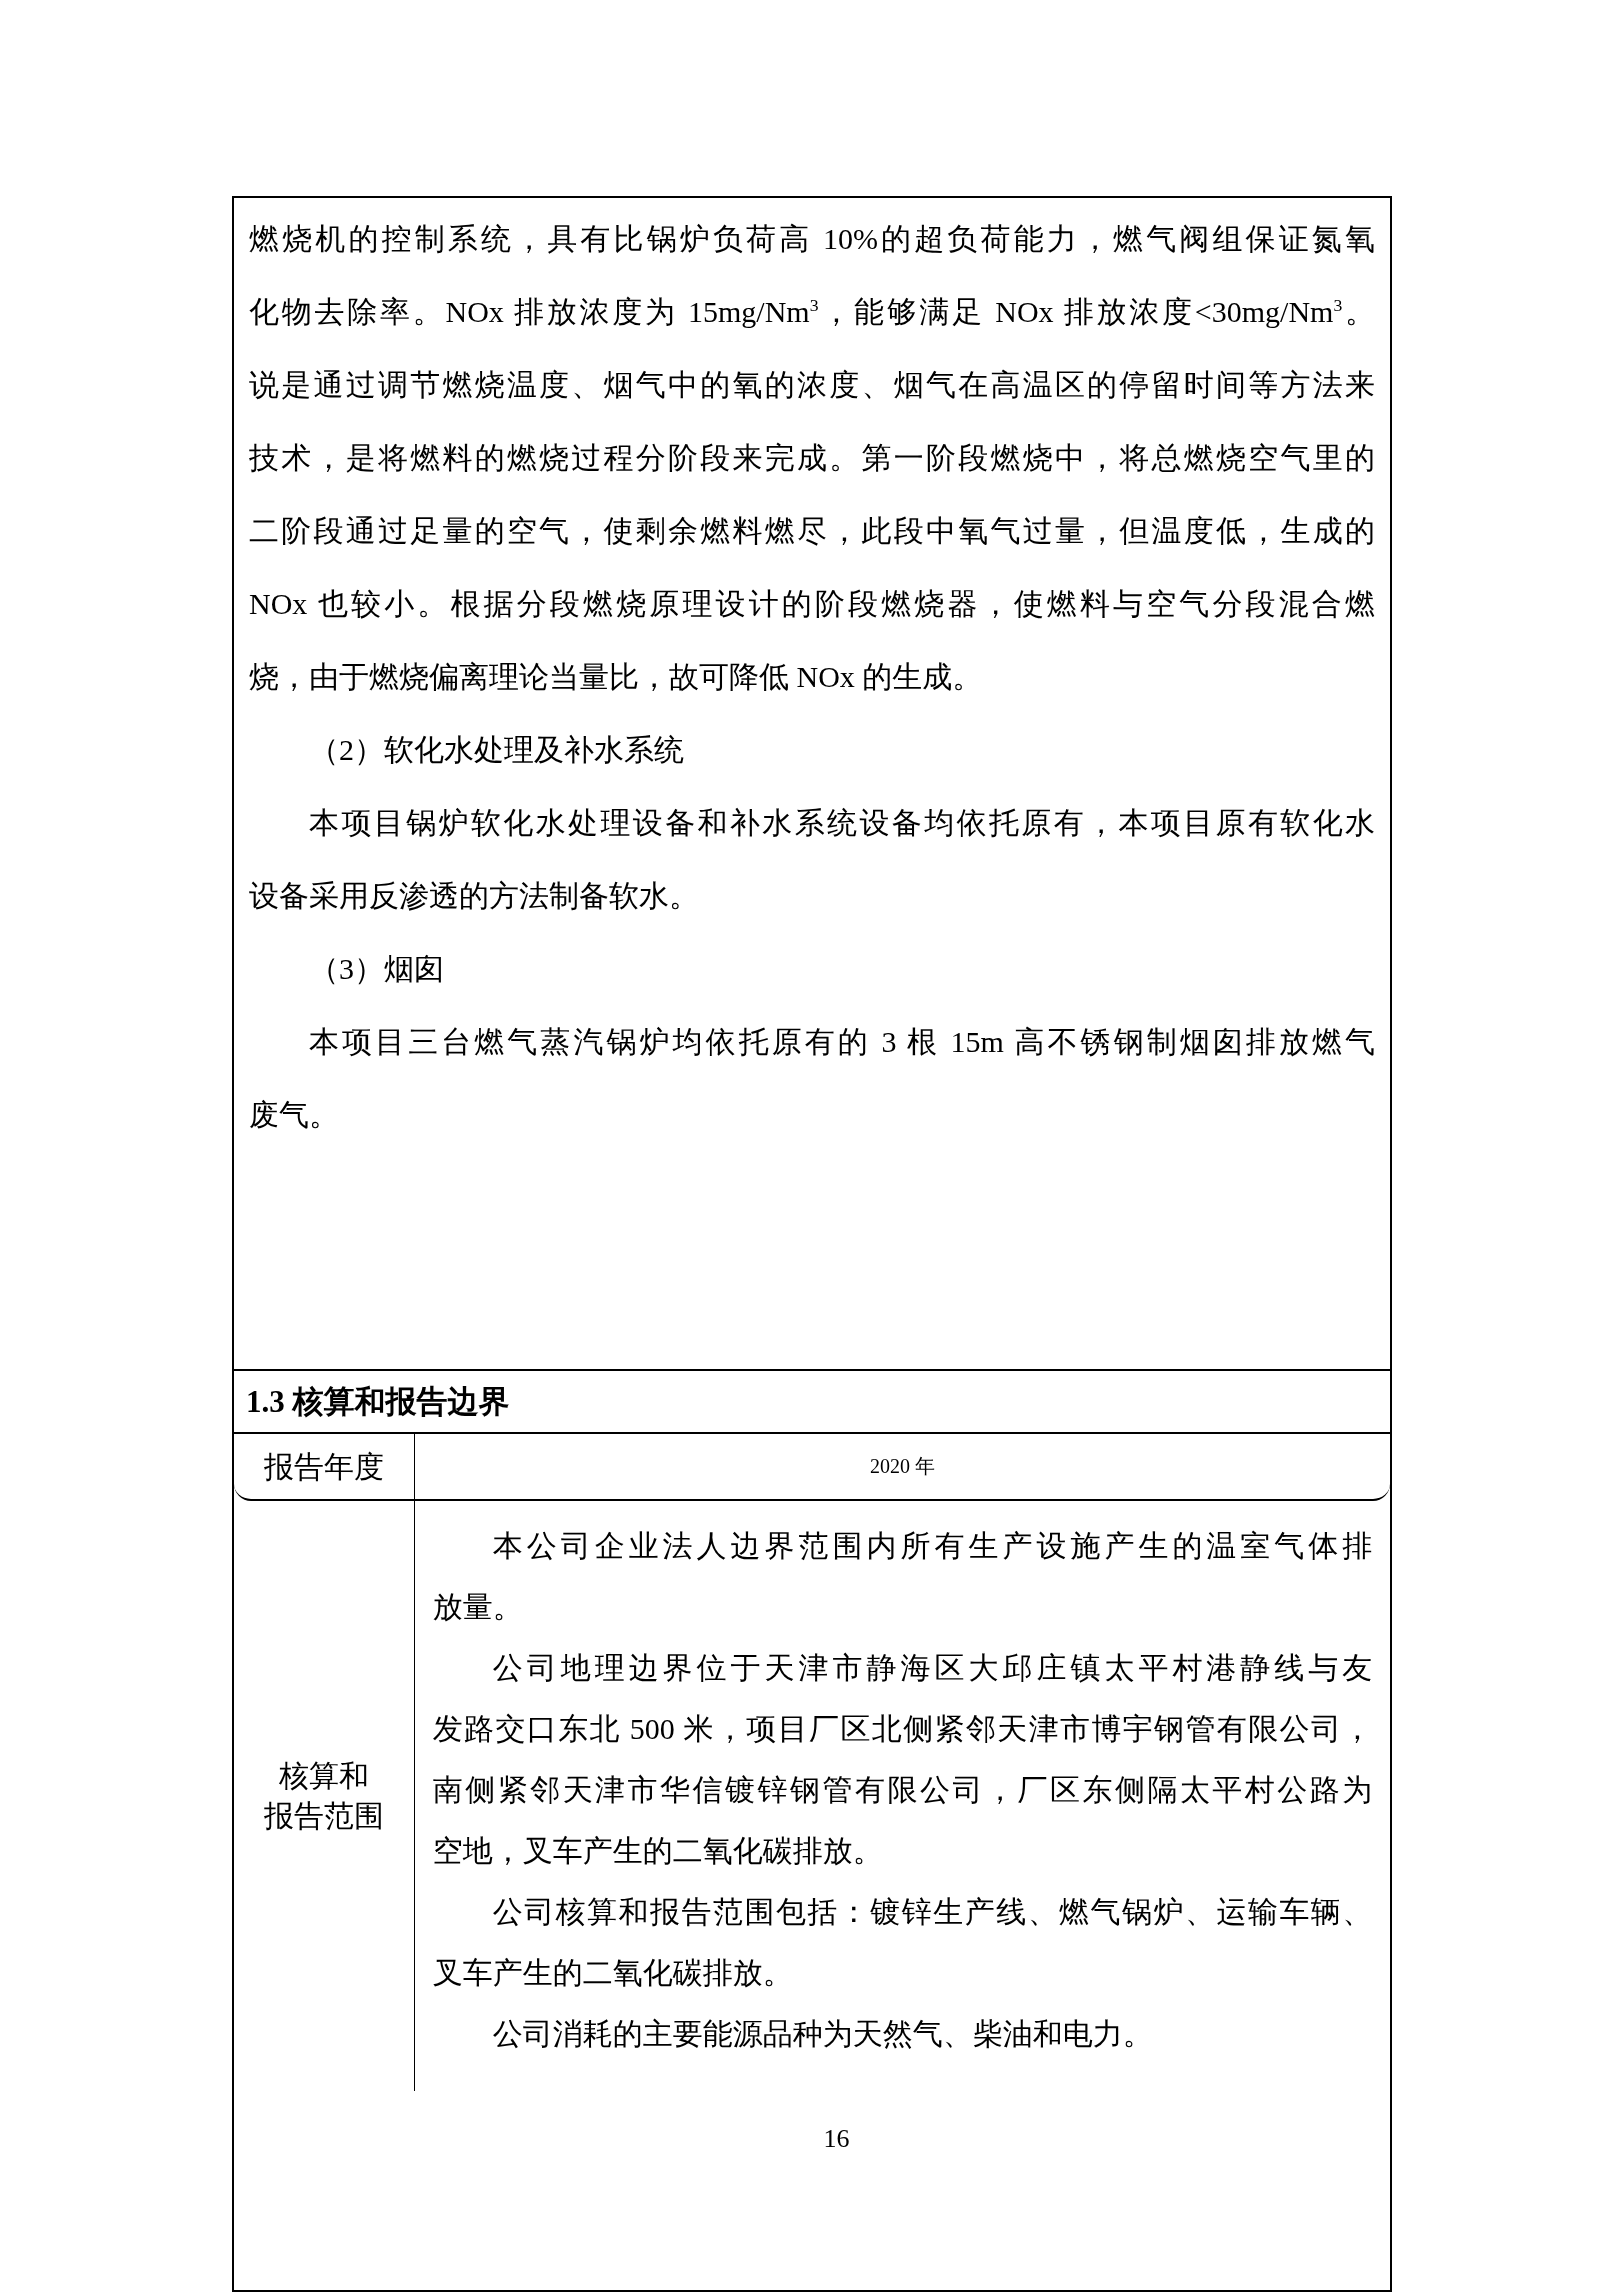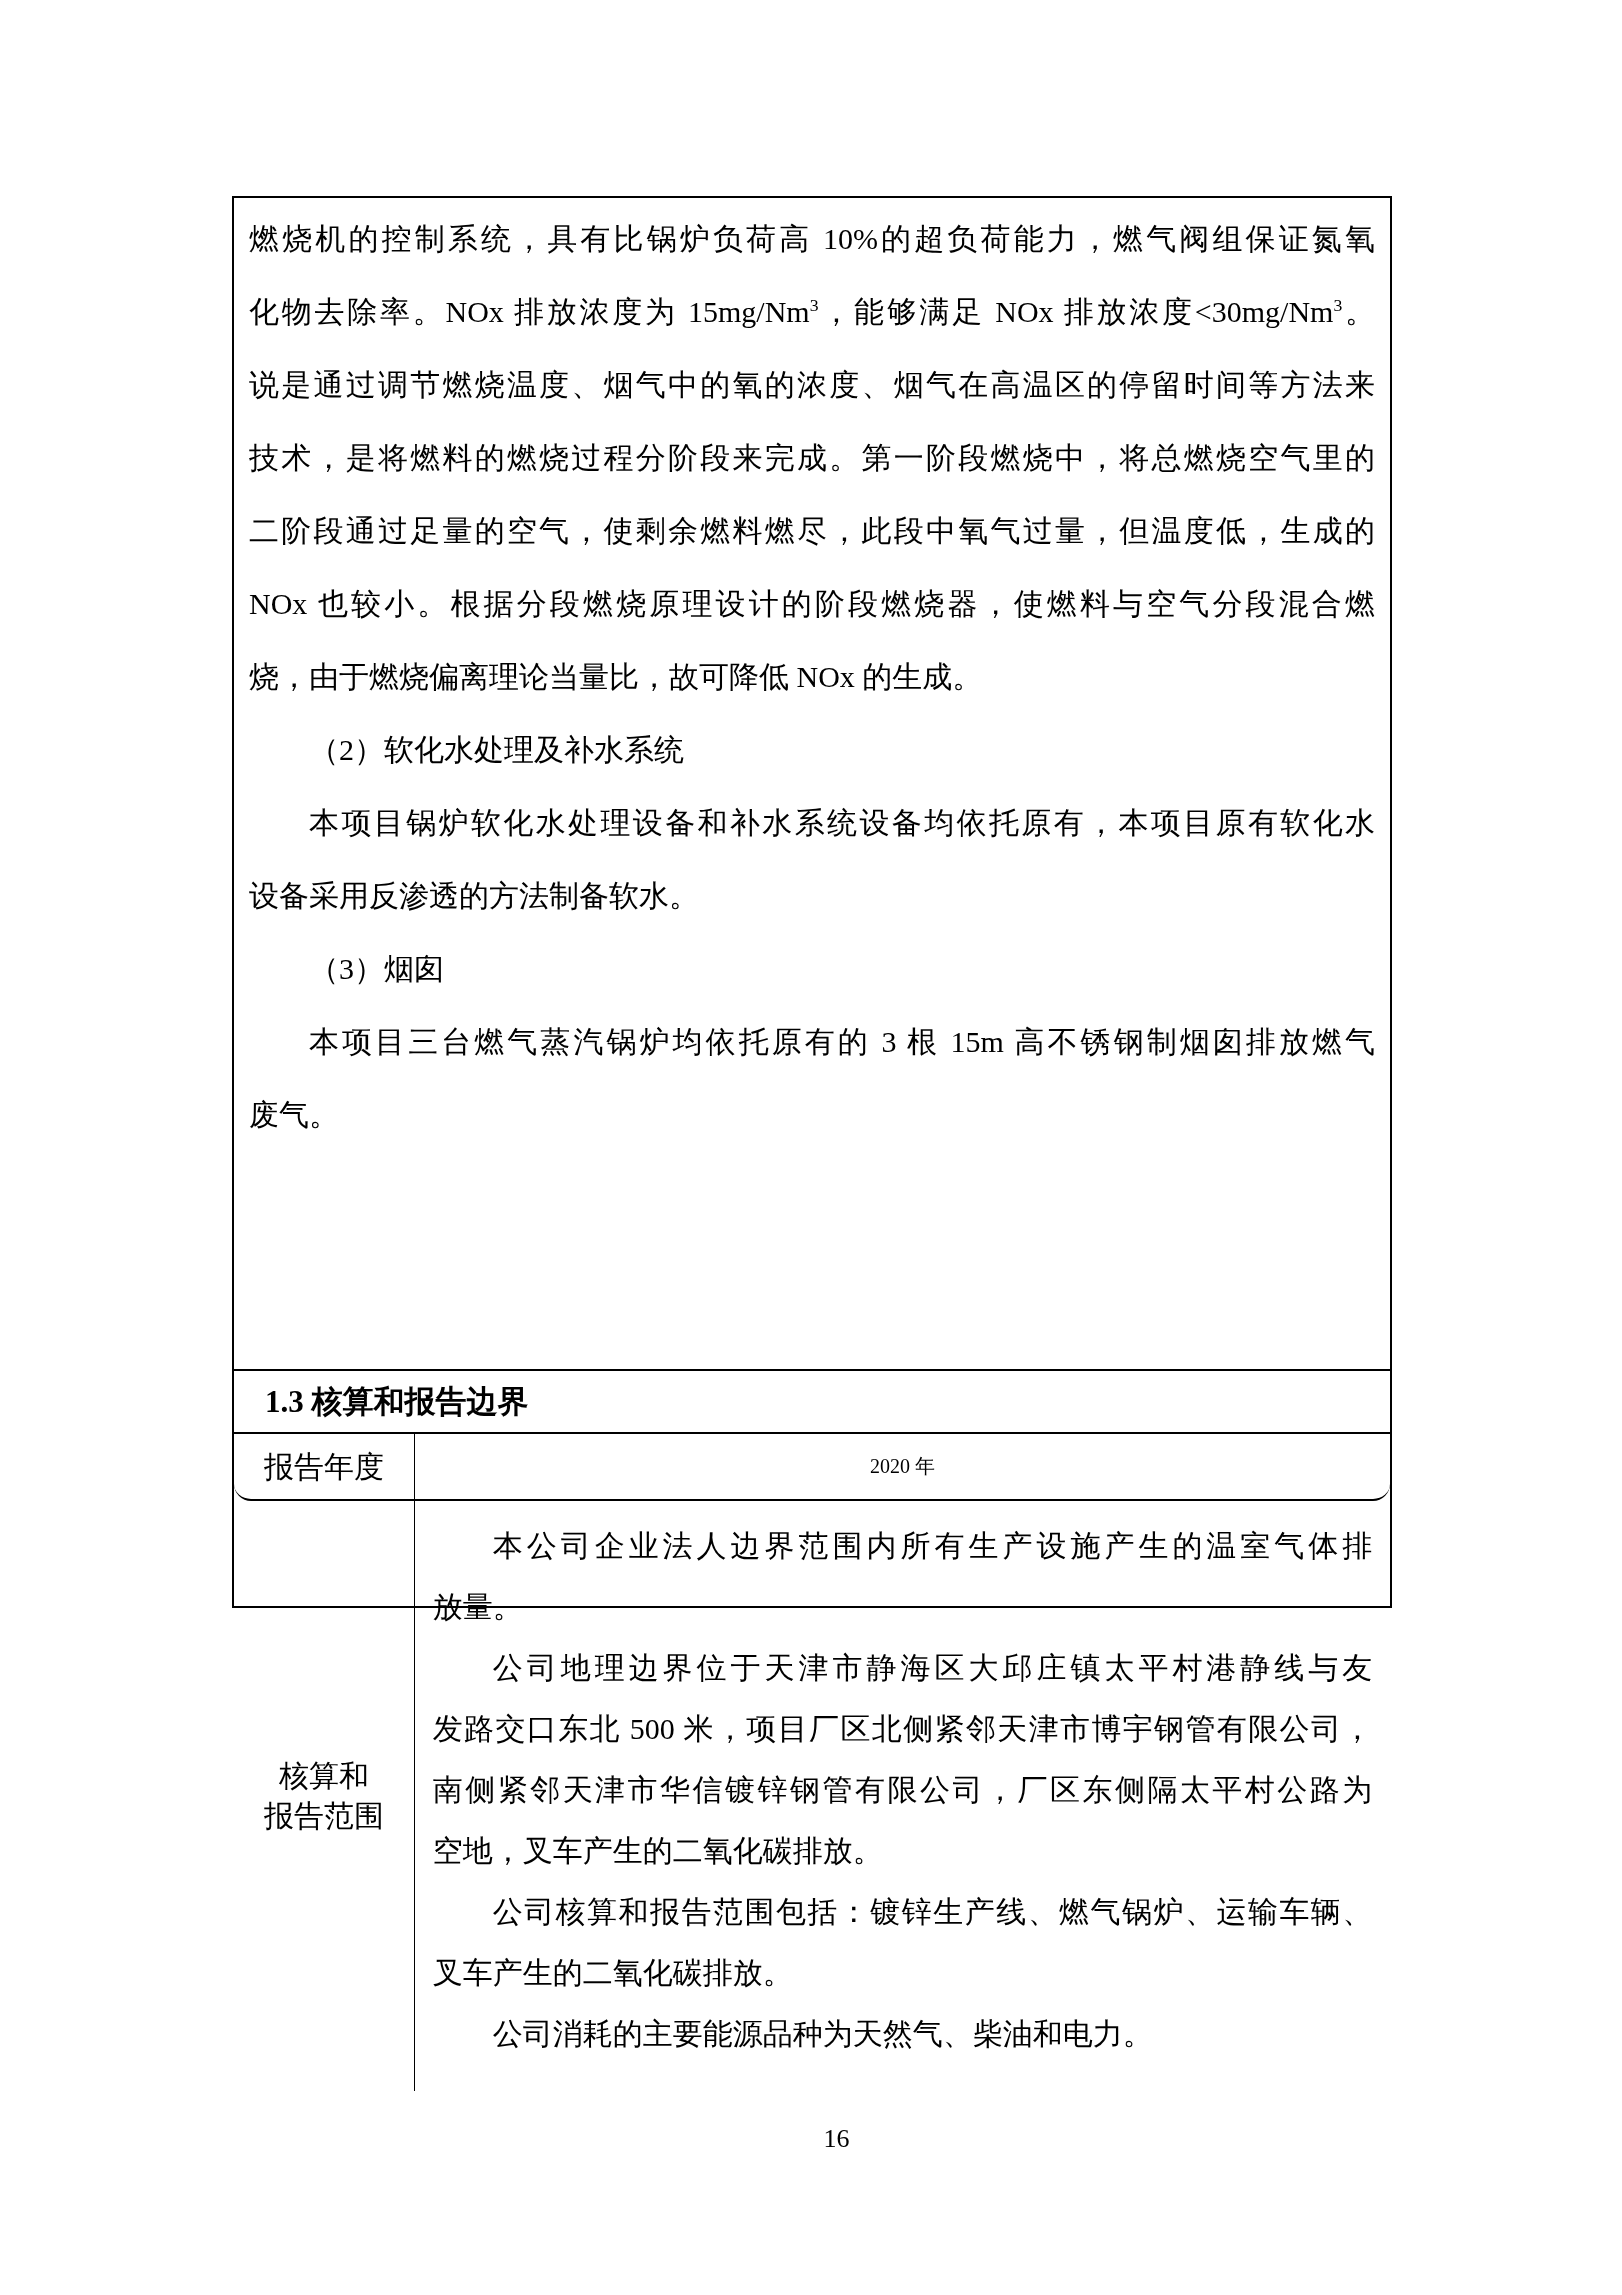--- a/index.html
+++ b/index.html
@@ -5,36 +5,36 @@
   html,body{margin:0;padding:0;background:#ffffff;}
   .page{
     position:relative;
     width:1623px;height:2295px;
     background:#ffffff;
     color:#000;
     font-family:"Liberation Serif","DejaVu Serif",serif;
   }
   .doc-table{
     position:absolute;left:232px;top:196px;
-    width:1160px;height:1412px;
+    width:1160px;height:2096px;
     border:2px solid #000;
     box-sizing:border-box;
     background:#fff;
   }
   .row{box-sizing:border-box;overflow:hidden;}
   .row-a{
     height:1173px;
     border-bottom:2.7px solid #000;
     padding:4.1px 15px 0 15px;
   }
   .row-b{
     height:63px;
     border-bottom:2px solid #000;
     display:flex;align-items:center;
-    padding-left:31px;
+    padding-left:12px;
     font-weight:bold;font-size:31px;
   }
   .row-c{
     height:67px;
     border-bottom:2px solid #000;
     display:flex;align-items:stretch;border-radius:17px;
   }
   .row-d{
     height:590px;
     display:flex;align-items:stretch;

